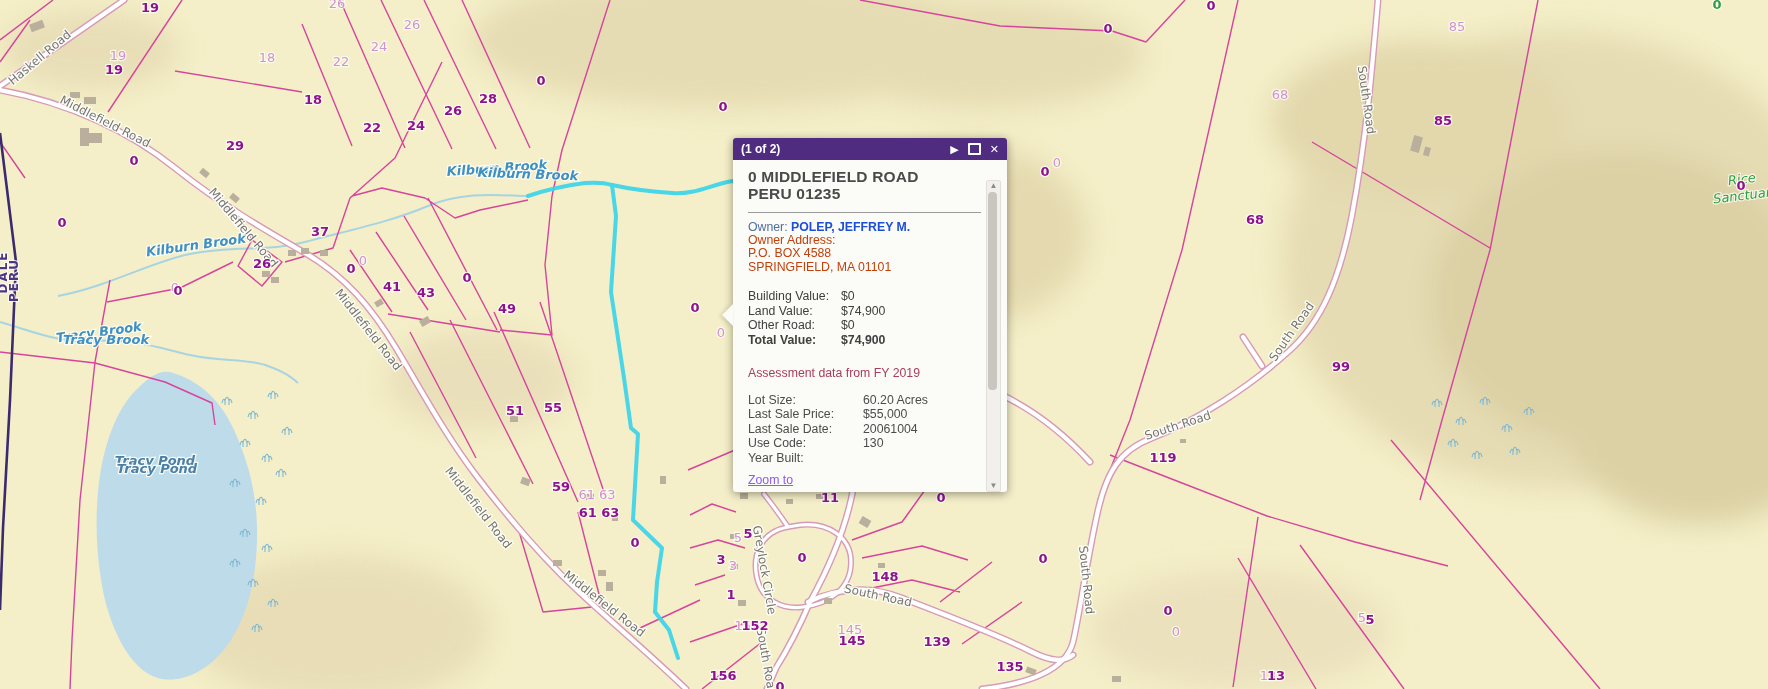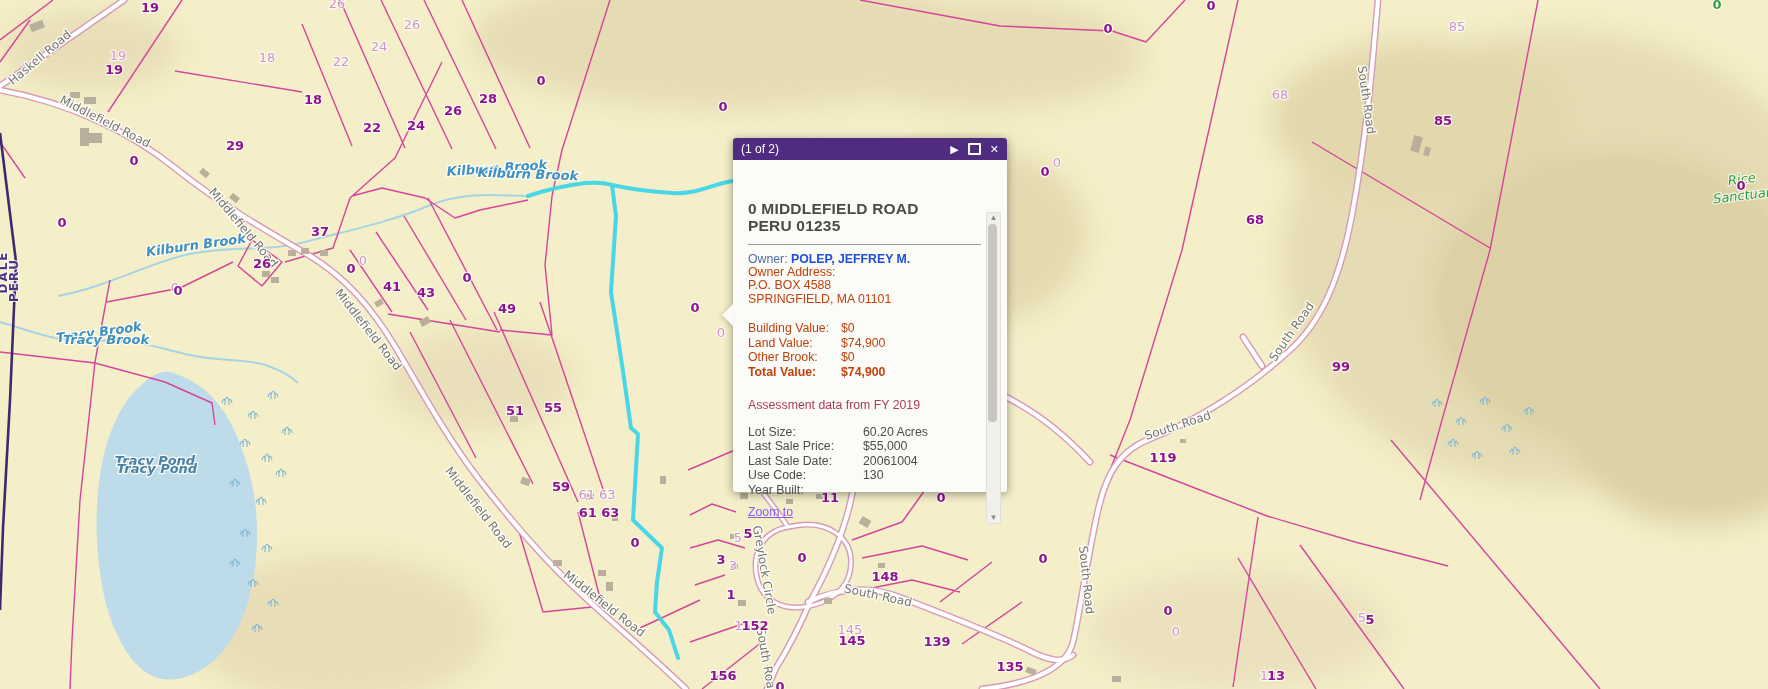--- a/index.html
+++ b/index.html
@@ -27,34 +27,34 @@
   .slbl{font-size:13px;font-style:italic;fill:#2f9e44;
         text-anchor:middle;dominant-baseline:middle;
         paint-order:stroke;stroke:rgba(255,255,248,.8);stroke-width:2.2px;}
 
   
   .popup{position:absolute;left:733px;top:138px;width:274px;height:354px;
          background:#fbfbf8;border-radius:3px;
          box-shadow:0 2px 10px rgba(0,0,0,.4);z-index:10;font-size:12.3px;}
   .popup-header{height:22px;background:#4f2c80;border-radius:3px 3px 0 0;
          color:#fff;display:flex;align-items:center;padding:0 8px;}
-  .popup-header .pager{flex:1;font-size:12px;}
+  .popup-header .pager{flex:1;font-size:12px;font-weight:bold;}
   .popup-header .hbtn{color:#fff;margin-left:9px;cursor:pointer;font-size:11px;
          line-height:1;display:inline-flex;align-items:center;}
   .hbtn.max{width:9px;height:8px;border:2px solid #fff;border-radius:1px;}
-  .popup-body{position:relative;padding:0 26px 0 15px;height:332px;overflow:hidden;margin-top:32px;}
+  .popup-body{position:relative;padding:0 26px 0 15px;height:332px;overflow:hidden;}
   .p-title{margin:0;padding-top:8px;font-size:15.5px;font-weight:bold;
            color:#4a4a4a;line-height:17px;letter-spacing:.2px;}
   .p-hr{border:none;border-top:1px solid #9a9a9a;margin:10px 0 7px 0;}
   .owner-line{color:#4f6fa0;line-height:14px;}
   .owner-line b{color:#1d4ed8;}
   .addr{color:#c2410c;line-height:13.4px;}
   .vals{margin-top:15px;}
   .prow{display:flex;line-height:14.6px;}
-  .prow.green{color:#c2410c;align-items:center;}
+  .prow.green{color:#404040;align-items:center;}
   .prow.green .pl{width:93px;}
   .prow.bold{font-weight:bold;}
   .assess{margin-top:18px;color:#a83e5c;line-height:14px;}
   .dets{margin-top:13px;}
   .prow.gray{color:#4c4c4c;align-items:center;}
   .prow.gray .pl{width:115px;}
   .zoomto{display:inline-block;margin-top:7px;color:#8b5cf6;
           text-decoration:underline;cursor:pointer;}
   .callout{position:absolute;left:-11px;top:166px;width:0;height:0;
            border-top:11px solid transparent;border-bottom:11px solid transparent;
@@ -362,21 +362,21 @@
     <div class="vals" id="popup-values">
         <div class="prow green">
           <span class="pl">Building Value:</span>
           <span class="pv">$0</span>
         </div>
         <div class="prow green">
           <span class="pl">Land Value:</span>
           <span class="pv">$74,900</span>
         </div>
         <div class="prow green">
-          <span class="pl">Other Brook:</span>
+          <span class="pl">Other Road:</span>
           <span class="pv">$0</span>
         </div>
         <div class="prow green bold">
           <span class="pl">Total Value:</span>
           <span class="pv">$74,900</span>
         </div>
       </div>
     <div class="assess">Assessment data from FY 2019</div>
     <div class="dets" id="popup-details">
         <div class="prow gray">

